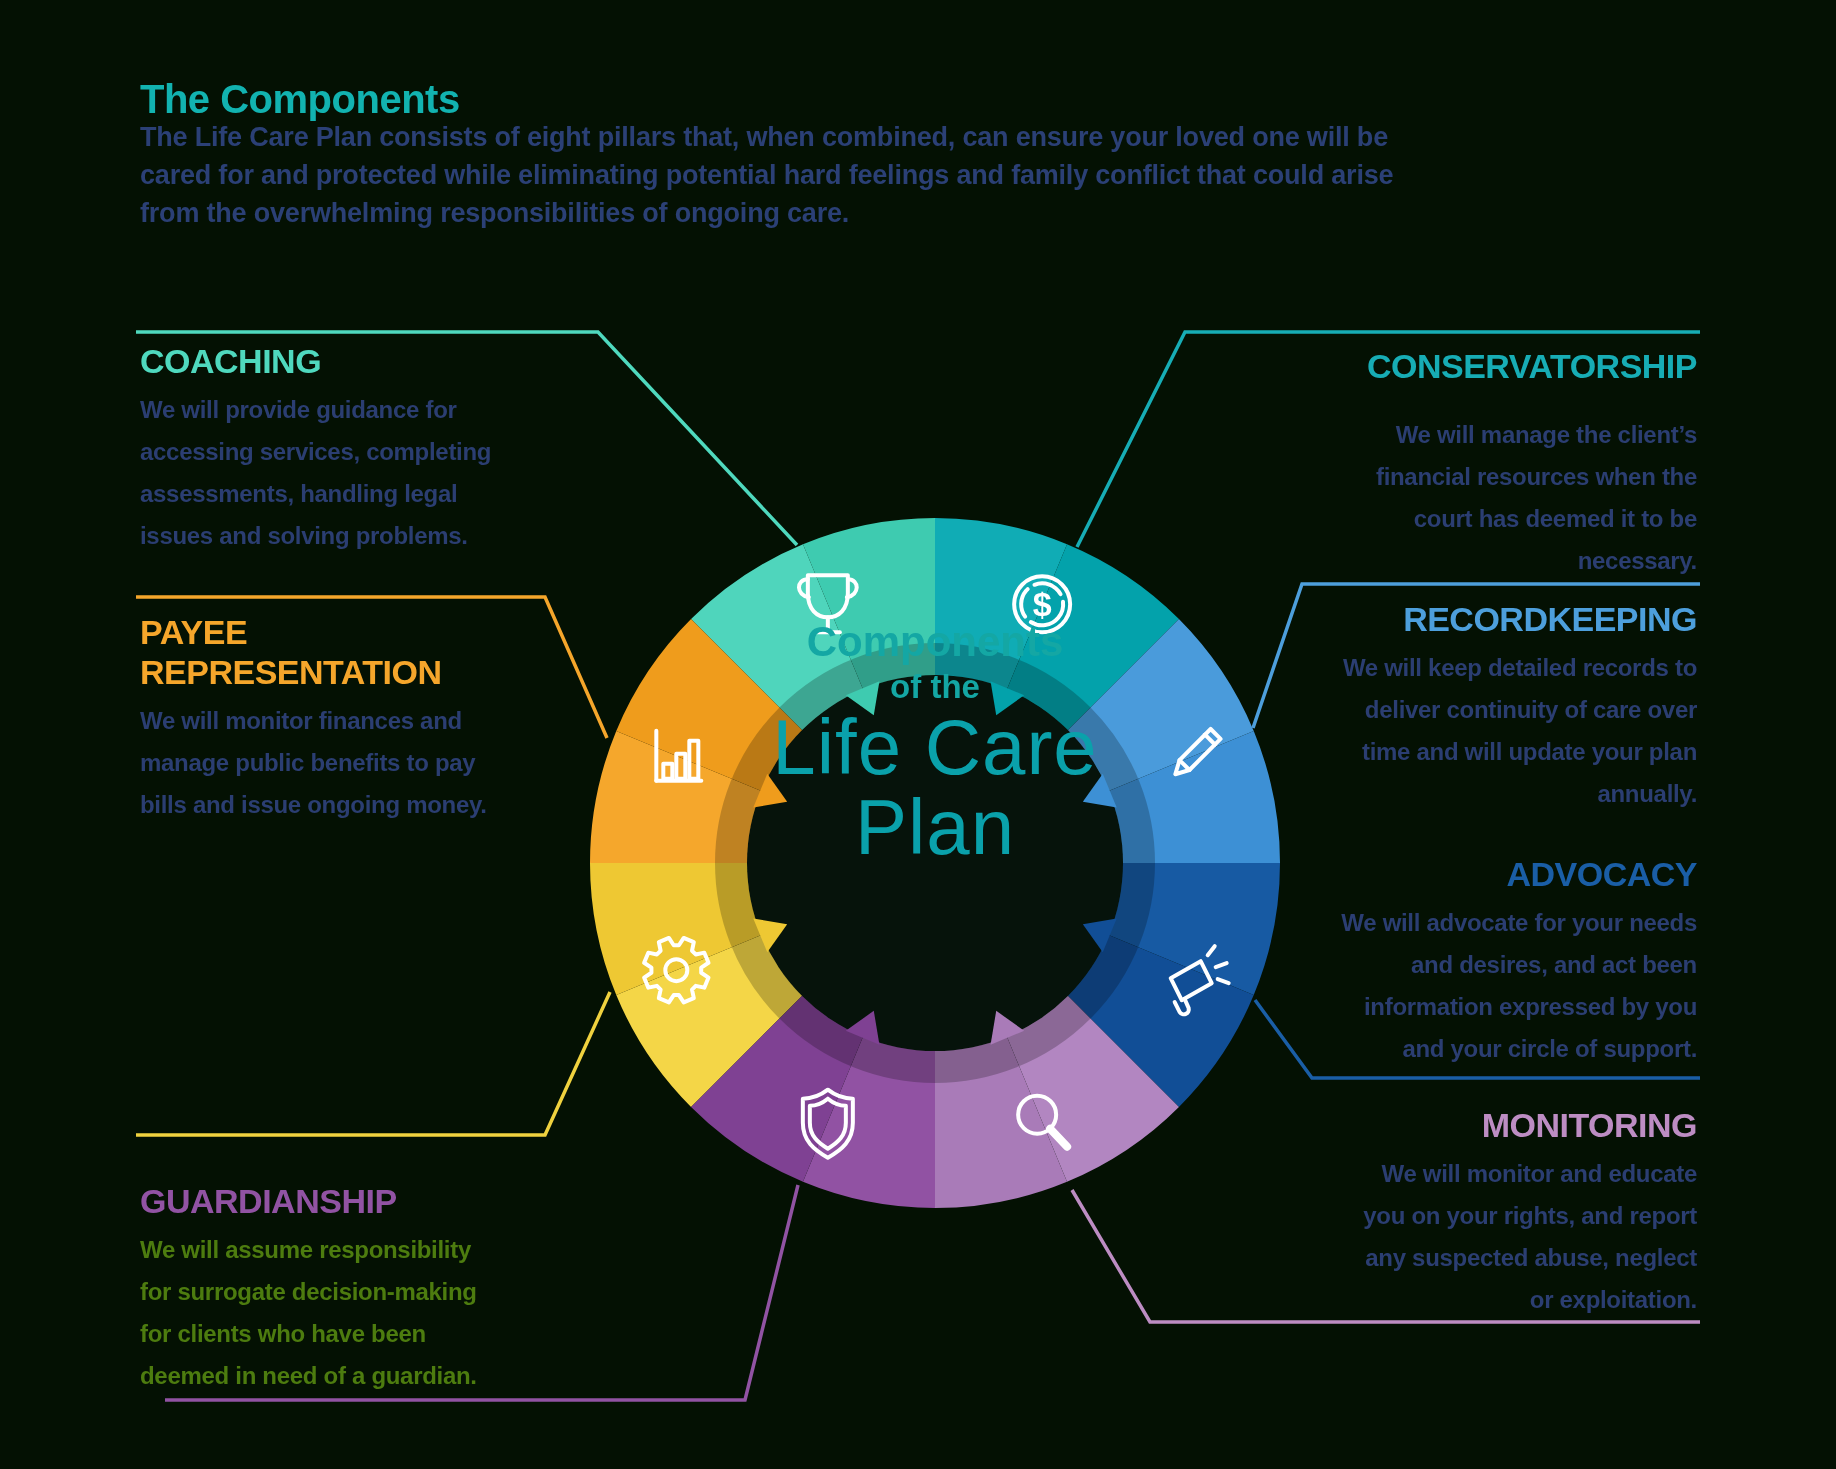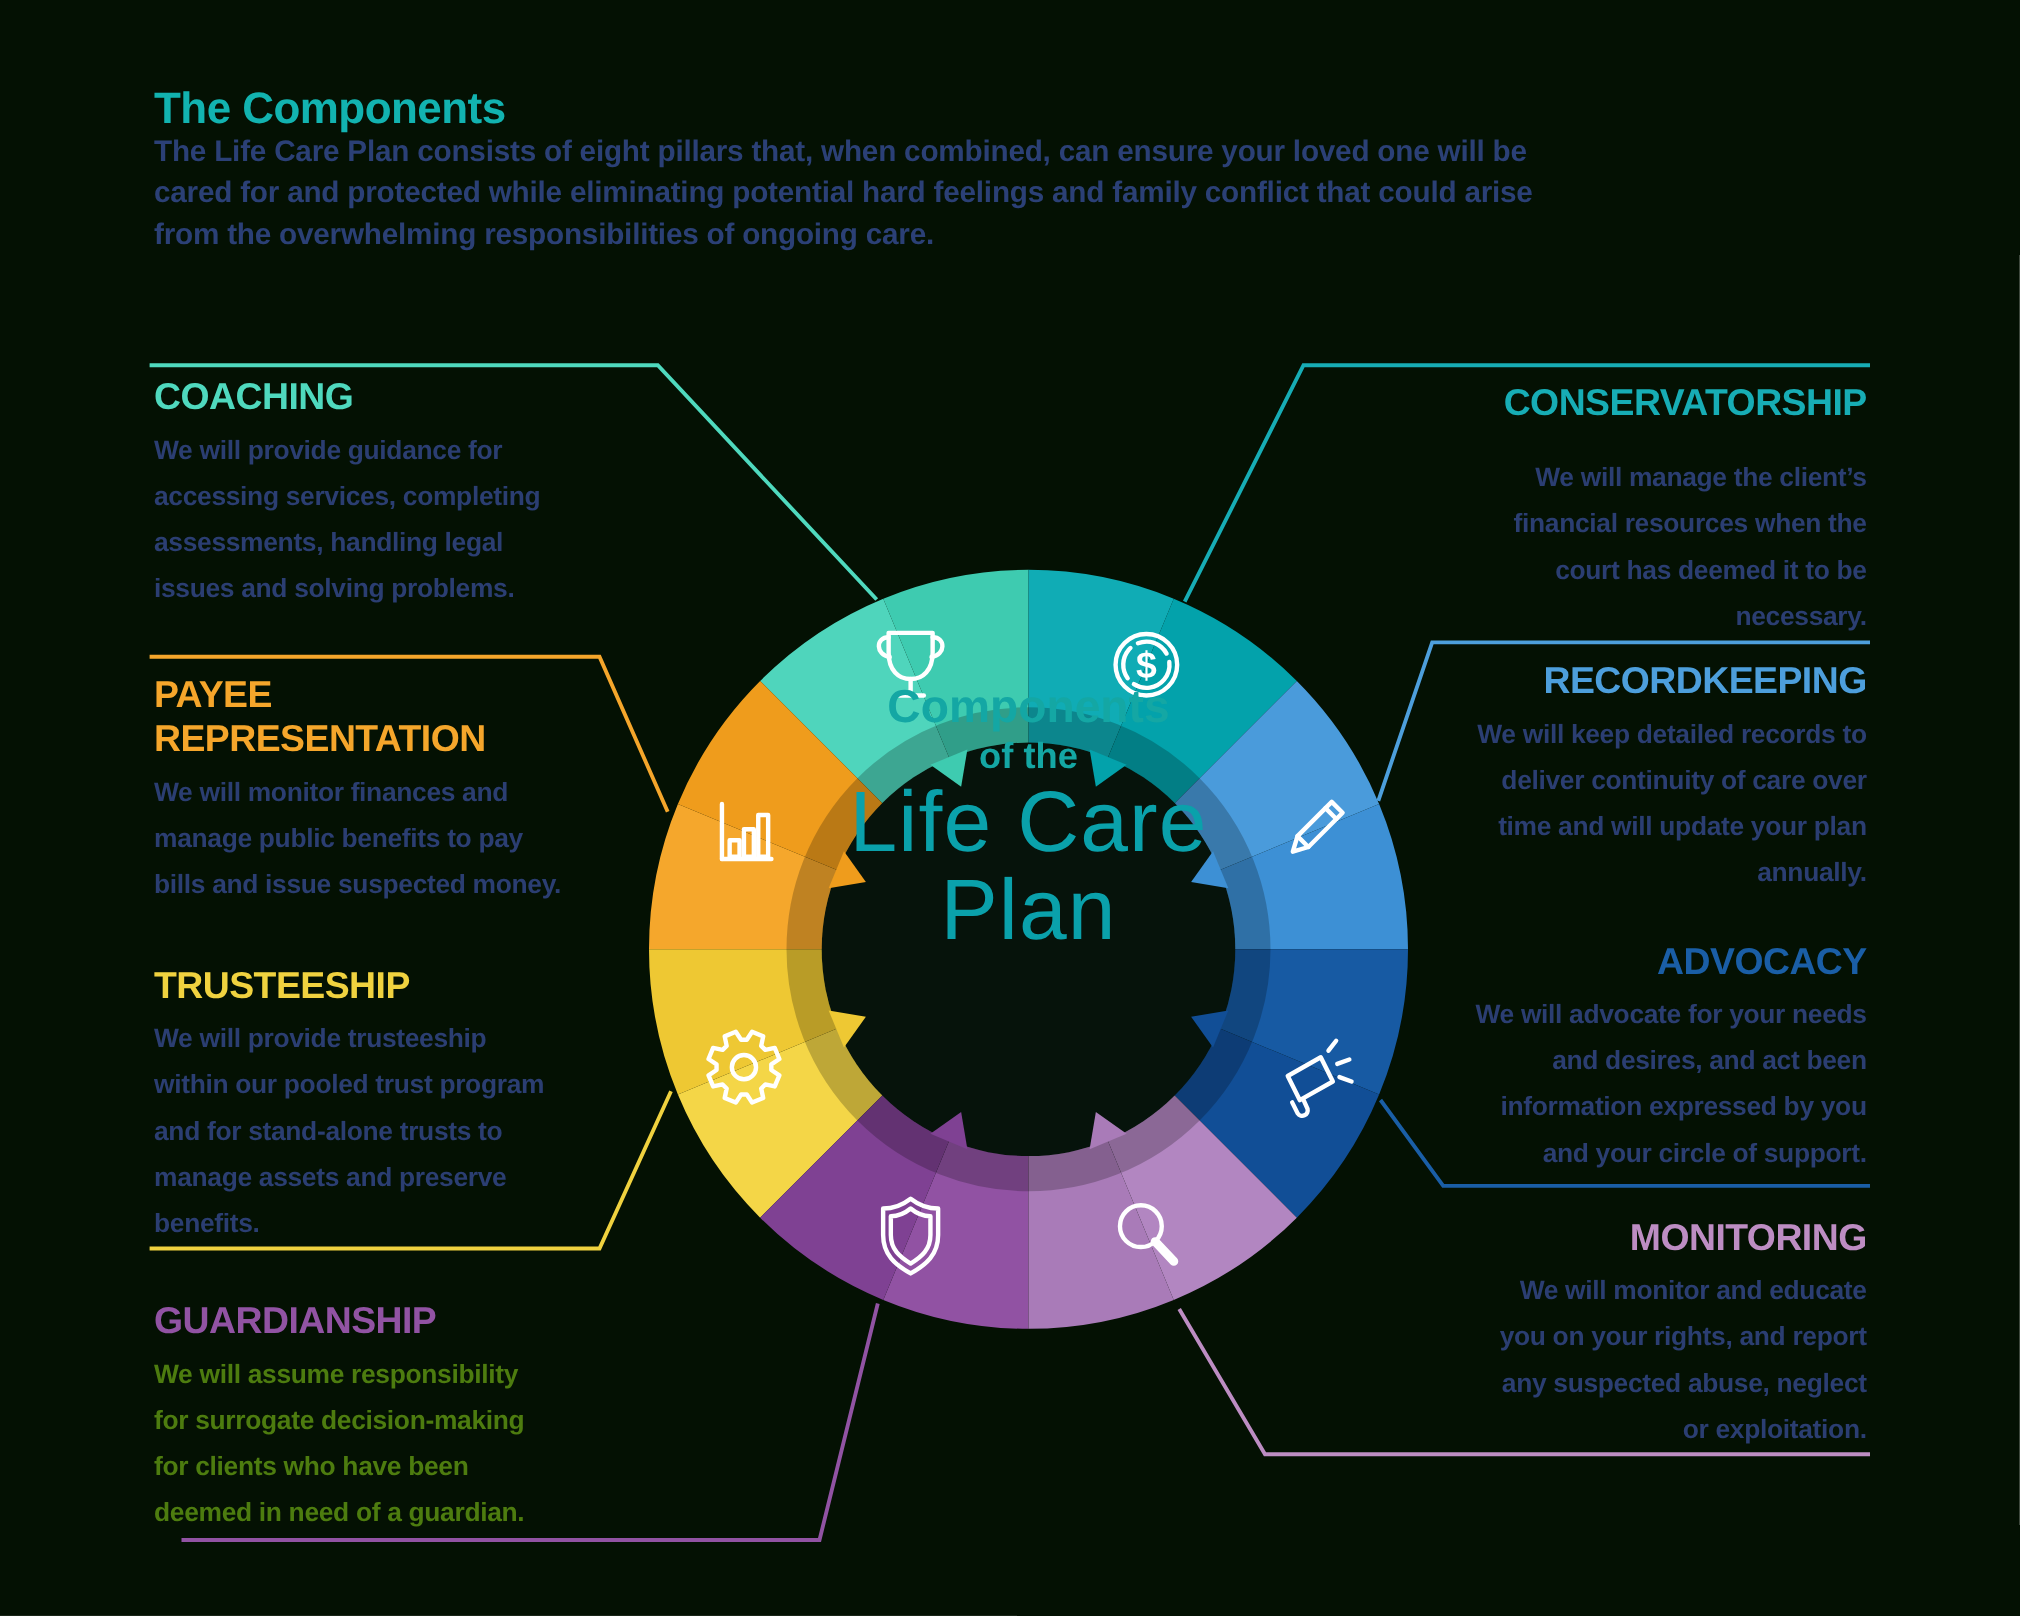--- a/index.html
+++ b/index.html
@@ -162,29 +162,21 @@
     <p style="color: rgb(43, 62, 114);">We will provide guidance for
 accessing services, completing
 assessments, handling legal
 issues and solving problems.</p>
   </div>
   <div class="section left" id="sec-payee">
     <h2 style="color: rgb(245, 166, 43);">PAYEE
 REPRESENTATION</h2>
     <p style="color: rgb(43, 62, 114);">We will monitor finances and
 manage public benefits to pay
-bills and issue suspected money.</p>
-  </div>
-  <div class="section left" id="sec-trusteeship">
-    <h2 style="color: rgb(240, 210, 63);">TRUSTEESHIP</h2>
-    <p style="color: rgb(43, 62, 114);">We will provide trusteeship
-within our pooled trust program
-and for stand-alone trusts to
-manage assets and preserve
-benefits.</p>
+bills and issue ongoing money.</p>
   </div>
   <div class="section left" id="sec-guardianship">
     <h2 style="color: rgb(145, 83, 163);">GUARDIANSHIP</h2>
     <p style="color: #4d7c0f;">We will assume responsibility
 for surrogate decision-making
 for clients who have been
 deemed in need of a guardian.</p>
   </div>
   <div class="section right" id="sec-conservatorship">
     <h2 style="color: rgb(23, 173, 181);">CONSERVATORSHIP</h2>

